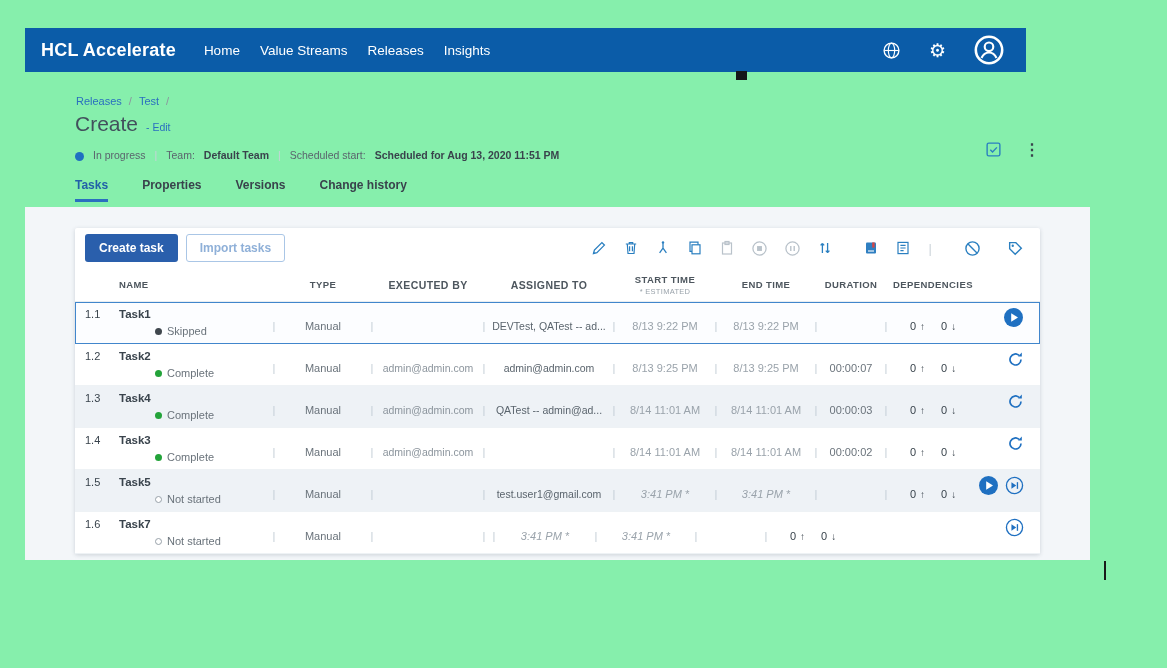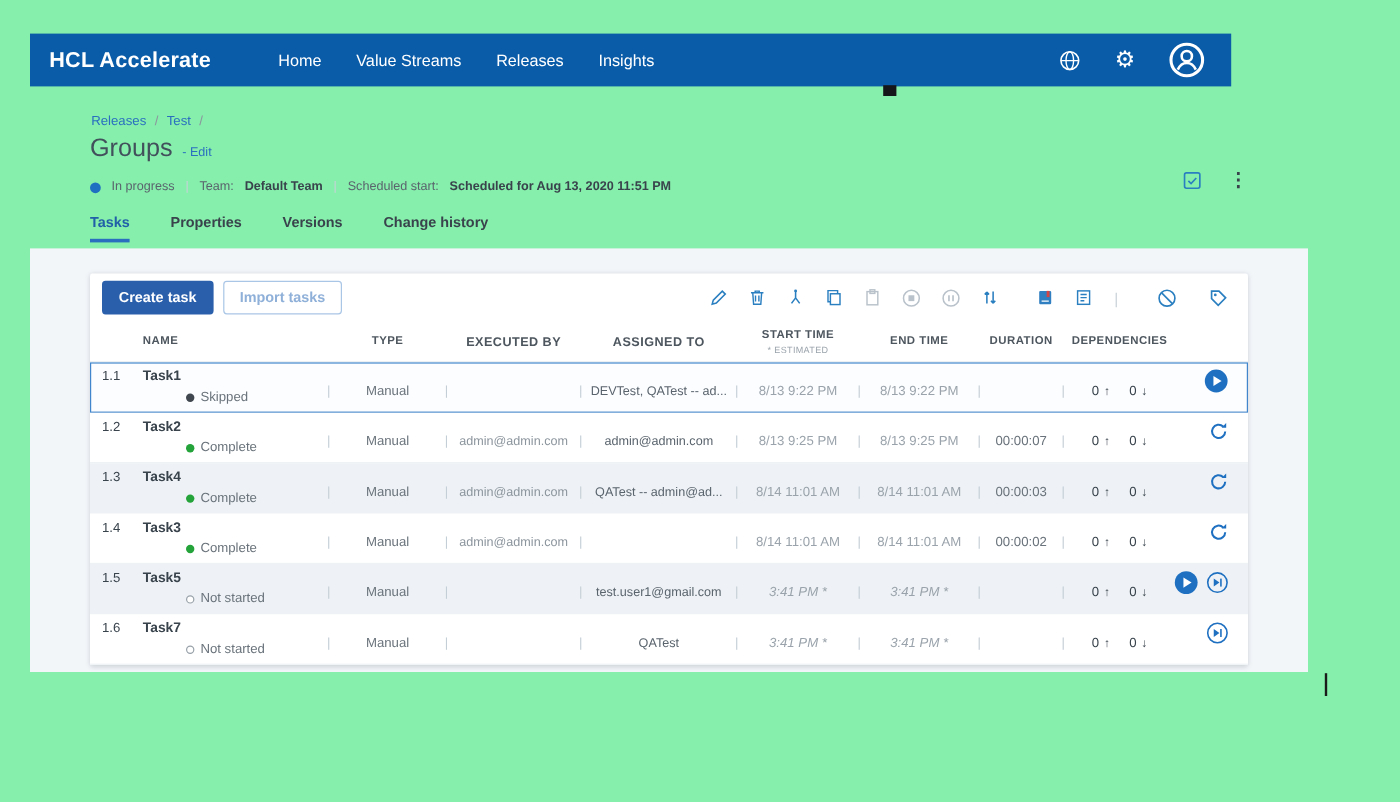--- a/index.html
+++ b/index.html
@@ -3,21 +3,21 @@
 <meta charset="utf-8">
 <style>
   * { box-sizing: border-box; margin: 0; padding: 0; }
   body { background:#fff; font-family:"Liberation Sans", sans-serif; }
   .app { position:relative; width:1167px; height:668px; background:#86efac; overflow:hidden; }
 
   
   .navbar { position:absolute; left:25px; top:28px; width:1001px; height:44px;
             background:#0b5ca8; display:flex; align-items:center; color:#fff; }
   .brand { font-size:18px; font-weight:700; margin-left:16px; letter-spacing:.2px; cursor:pointer; }
-  .nav-items { display:flex; gap:29px; margin-left:56px; font-size:13.5px; }
+  .nav-items { display:flex; gap:20px; margin-left:28px; font-size:13.5px; }
   .nav-item { color:#fff; cursor:pointer; }
   .nav-right { margin-left:auto; display:flex; align-items:center; gap:28px; margin-right:22px; }
   .icon-btn { cursor:pointer; display:flex; align-items:center; justify-content:center; }
   .gear-glyph::after { content:"⚙"; font-size:19px; color:#fff; line-height:1; }
   .notch { position:absolute; left:736px; top:71px; width:11px; height:9px; background:#15161a; }
 
   
   .breadcrumb { position:absolute; left:76px; top:95px; font-size:11px; display:flex; gap:7px; align-items:center; }
   .crumb { color:#2a6fbf; cursor:pointer; }
   .bsep { color:#8c959d; } .bsep::after { content:"/"; }
@@ -130,21 +130,21 @@
   <div class="notch"></div>
 
   <div class="breadcrumb">
     <span class="crumb">Releases</span>
     <span class="bsep"></span>
     <span class="crumb">Test</span>
     <span class="bsep"></span>
   </div>
 
   <div class="title-row">
-    <span class="page-title">Groups</span>
+    <span class="page-title">Create</span>
     <span class="edit-link">- Edit</span>
   </div>
 
   <div class="meta-row">
     <span class="status-dot-page"></span>
     <span>In progress</span>
     <span class="meta-pipe"></span>
     <span>Team:</span>
     <span class="meta-strong">Default Team</span>
     <span class="meta-pipe"></span>
@@ -494,21 +494,20 @@
       <span class="tstatus">
         <span class="dot notstarted"></span>
         <span>Not started</span>
       </span>
     </div>
     <div class="cell c-sep"></div>
     <div class="cell c-type">Manual</div>
     <div class="cell c-sep"></div>
     <div class="cell c-exec"></div>
     <div class="cell c-sep"></div>
-    <div class="cell c-assign">QATest</div>
     <div class="cell c-sep"></div>
     <div class="cell c-start time estimated">3:41 PM *</div>
     <div class="cell c-sep"></div>
     <div class="cell c-end time estimated">3:41 PM *</div>
     <div class="cell c-sep"></div>
     <div class="cell c-dur"></div>
     <div class="cell c-sep"></div>
     <div class="cell c-deps">
       <span>0</span>
       <span class="arr arr-up"></span>

